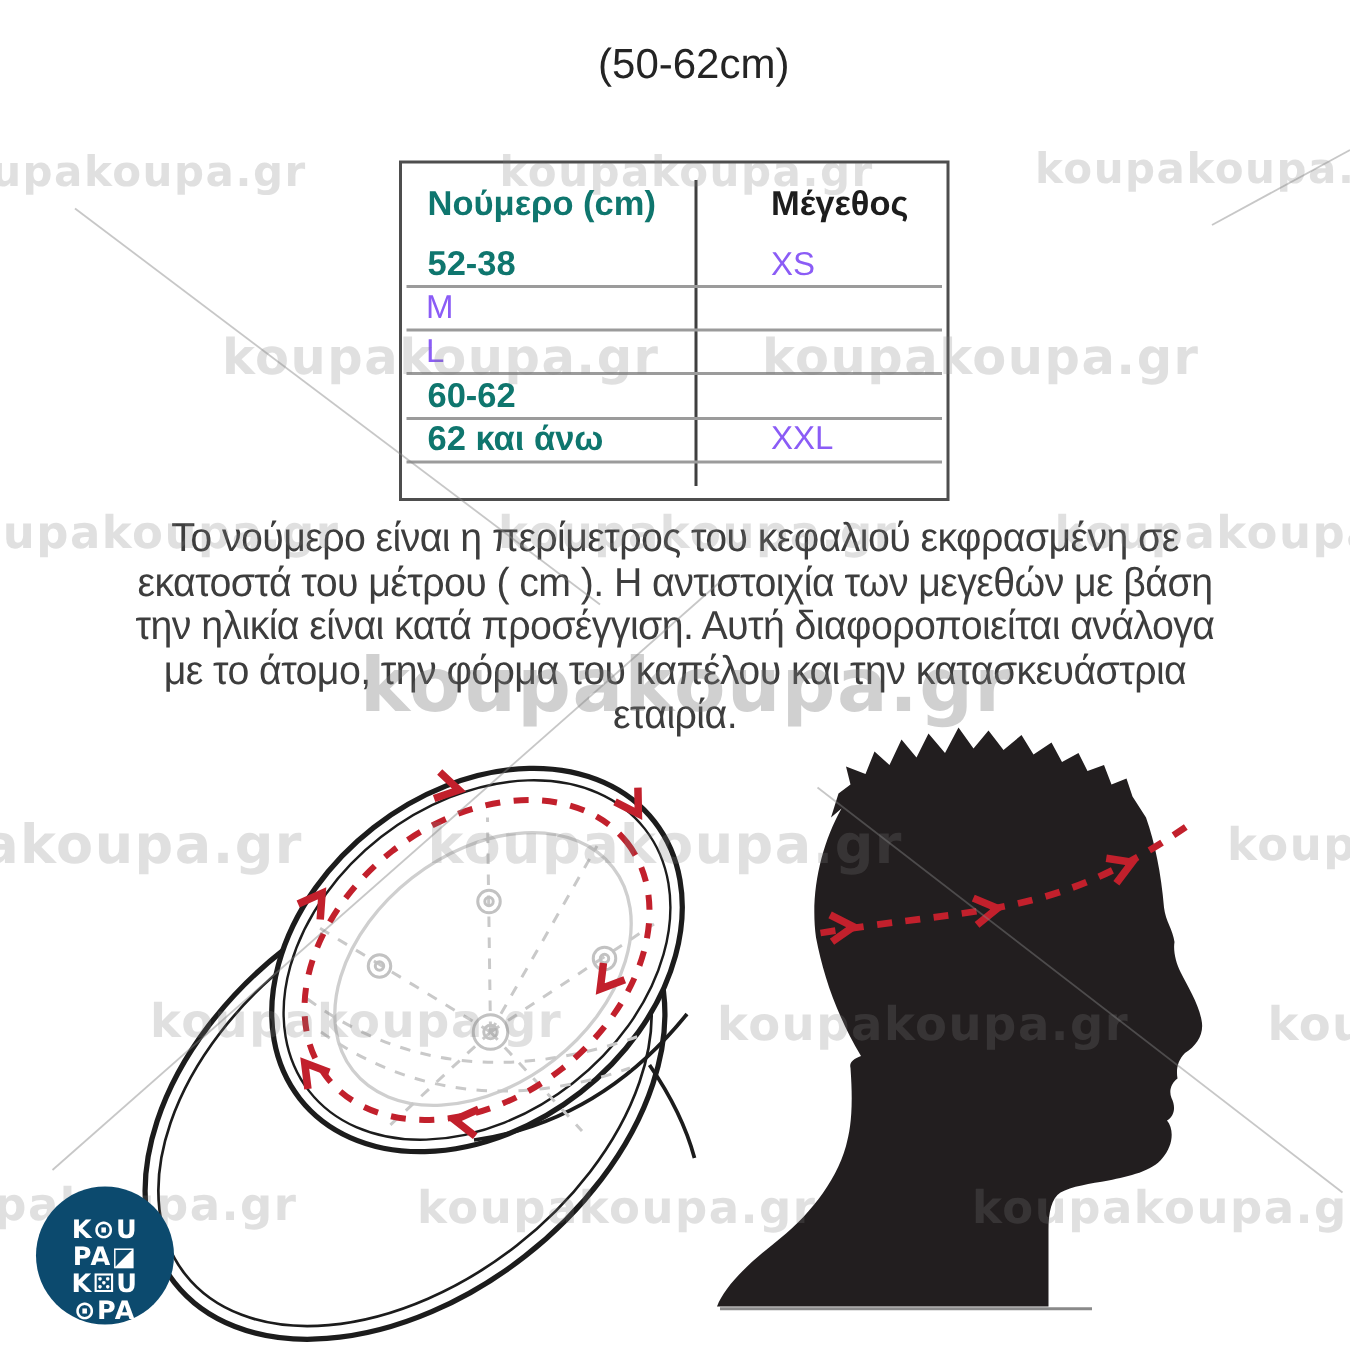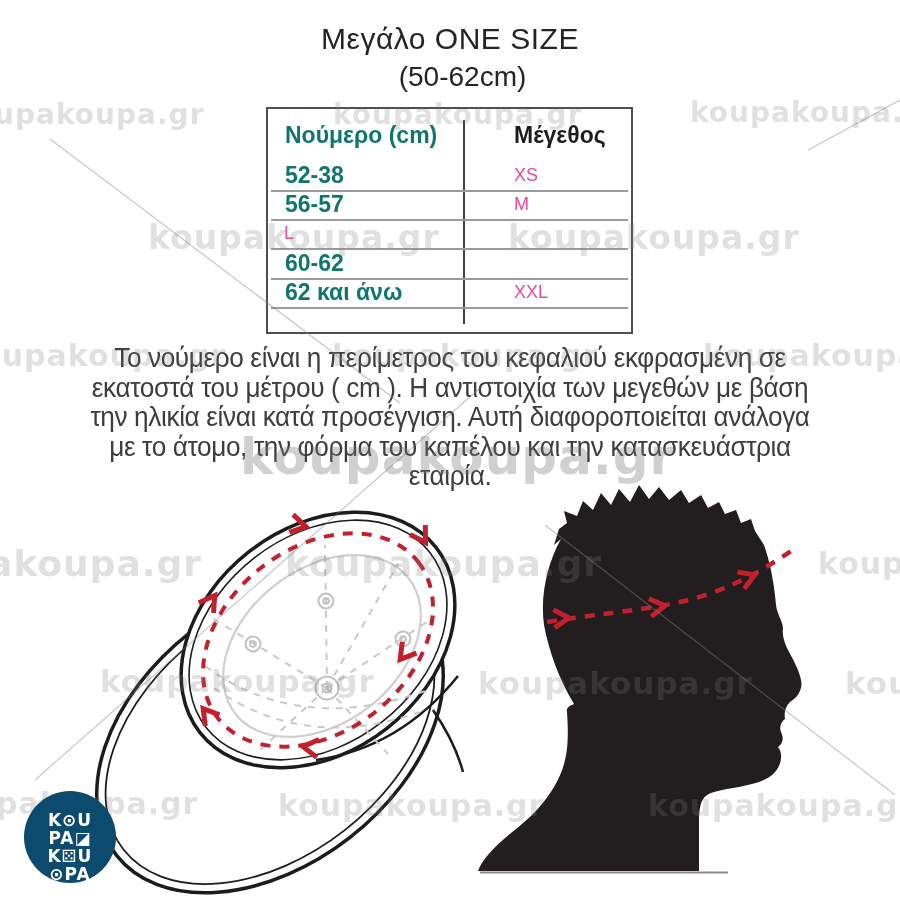--- a/index.html
+++ b/index.html
@@ -13,21 +13,21 @@
   .title-l2{font-size:28px;margin-top:5px;padding-left:25px;}
   
   .sizetable{
     position:absolute;left:266px;top:107px;width:367px;height:227px;
     border:2px solid #4e4e4e;box-sizing:border-box;z-index:2;
   }
   .vdivider{position:absolute;left:195px;top:11px;bottom:8px;width:2px;background:#3f3f3f;}
   .trow{display:flex;align-items:center;height:29.2px;}
   .trow.header{height:52px;}
   .c1{width:230px;box-sizing:border-box;padding-left:17px;font-weight:bold;font-size:23px;color:#0f766e;}
-  .c2{flex:1;padding-left:16px;font-size:18px;color:#ec4899;}
+  .c2{flex:1;padding-left:16px;font-size:22px;color:#8b5cf6;}
   .trow.header .c2{font-weight:bold;font-size:23px;color:#1d1d1d;}
   .rline{position:absolute;left:3px;right:3px;height:2px;background:#9b9b9b;}
   
   .desc{
     position:absolute;top:344px;left:45px;width:810px;text-align:center;z-index:2;
     font-size:27px;line-height:29.5px;color:#3d3d3d;letter-spacing:-0.4px;
     transform:scaleX(0.97);
   }
   
   .art{position:absolute;left:0;top:0;z-index:2;}
@@ -45,36 +45,34 @@
     background:#0c4a6e;color:#ffffff;z-index:4;
     display:flex;flex-direction:column;align-items:center;justify-content:flex-end;
     font-family:"DejaVu Sans",sans-serif;font-weight:bold;font-size:17px;line-height:18px;
     letter-spacing:1px;text-align:center;
   }
 </style>
 </head>
 <body>
 
 <div class="title">
-  <div class="title-l1">Μεγάλο ONE SIZE</div>
   <div class="title-l2">(50-62cm)</div>
 </div>
 
 <div class="sizetable">
   <div class="vdivider"></div>
   <div class="trow header">
     <div class="c1">Νούμερο (cm)</div>
     <div class="c2">Μέγεθος</div>
   </div>
   <div class="trow">
     <div class="c1">52-38</div>
     <div class="c2">XS</div>
   </div>
   <div class="trow">
-    <div class="c1">56-57</div>
     <div class="c2">M</div>
   </div>
   <div class="trow">
     <div class="c2">L</div>
   </div>
   <div class="trow">
     <div class="c1">60-62</div>
   </div>
   <div class="trow">
     <div class="c1">62 και άνω</div>

